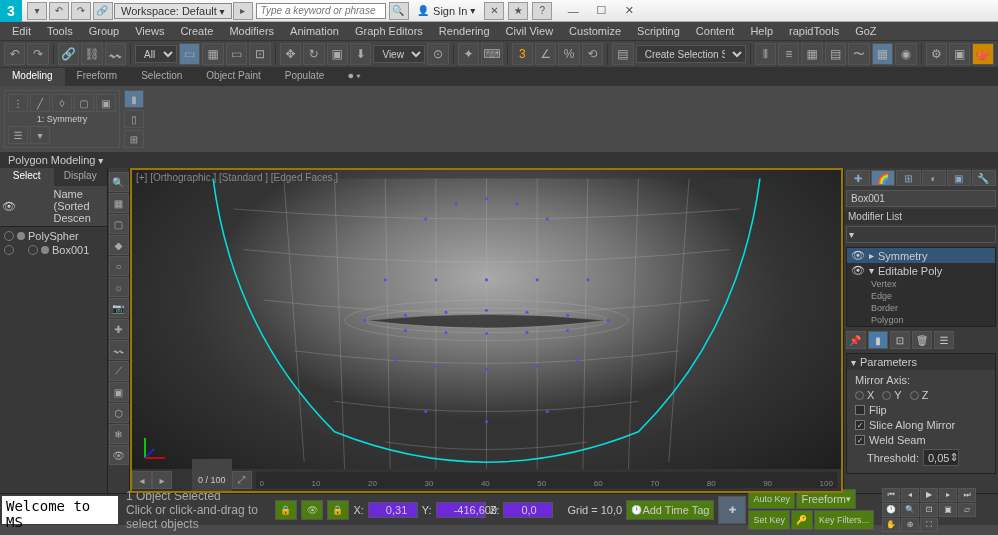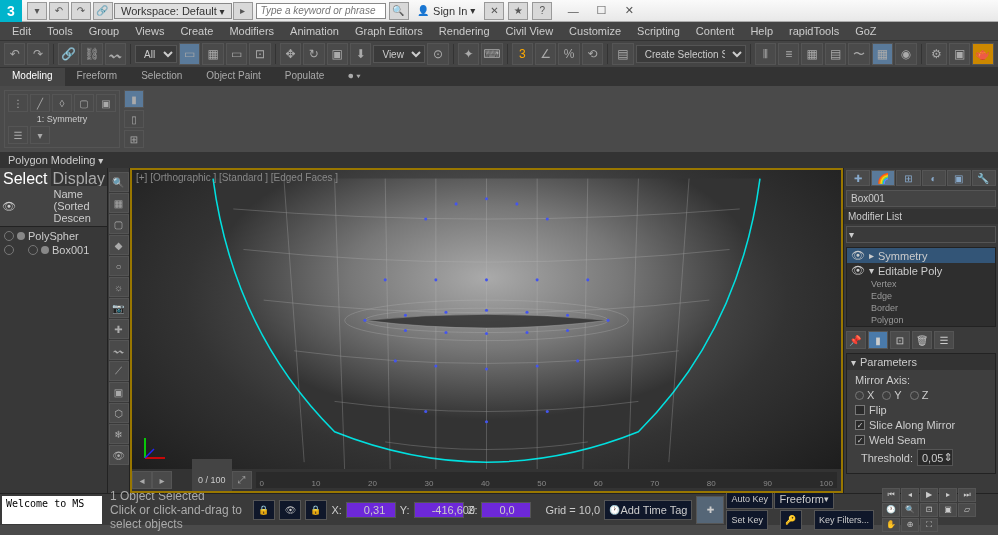--- a/index.html
+++ b/index.html
@@ -27,21 +27,21 @@
 .ribbon-tab.active{background:#444;color:#fff}
 .ribbon-body{display:flex;flex-direction:column}
 .ribbon-content{flex:1;display:flex;align-items:center;padding:4px;gap:4px}
 .rbtn{width:20px;height:18px;background:#4a4a4a;border:1px solid #555;display:flex;align-items:center;justify-content:center;color:#aaa;font-size:10px}
 .modeling-label{font-size:10px;color:#ccc;padding:2px 8px;background:#333}
 .main{display:flex;height:325px}
 .left-tools{width:22px;background:#3a3a3a;border-right:1px solid #222;display:flex;flex-direction:column;padding-top:4px;gap:1px}
 .lt-btn{width:20px;height:20px;background:#4a4a4a;border:1px solid #555;margin:0 auto;display:flex;align-items:center;justify-content:center;color:#aaa;font-size:10px}
 .scene-panel{width:108px;background:#3a3a3a;border-right:1px solid #222;display:flex;flex-direction:column}
 .scene-tabs{display:flex;height:18px;background:#333}
-.scene-tab{flex:1;text-align:center;font-size:16px;padding:2px;color:#aaa}
+.scene-tab{flex:1;text-align:center;font-size:10px;padding:2px;color:#aaa}
 .scene-tab.active{background:#444;color:#fff}
 .scene-header{display:flex;align-items:center;padding:2px;background:#444;font-size:10px;border-bottom:1px solid #222}
 .scene-header span{flex:1}
 .scene-list{flex:1;background:#383838;padding:2px}
 .scene-item{display:flex;align-items:center;padding:1px 2px;font-size:10px;gap:3px}
 .eye{width:10px;height:10px;border:1px solid #777;border-radius:50%}
 .dot{width:8px;height:8px;background:#888;border-radius:50%}
 .viewport{flex:1;background:#1a1a1a;border:2px solid #997700;position:relative;overflow:hidden}
 .vp-label{position:absolute;top:2px;left:4px;font-size:10px;color:#888;z-index:5}
 .vp-canvas{width:100%;height:100%;position:relative;background:radial-gradient(ellipse at 50% 40%,#888 0%,#555 30%,#333 60%,#1a1a1a 100%)}
@@ -66,29 +66,29 @@
 .mtbtn{width:20px;height:18px;background:#4a4a4a;border:1px solid #555;display:flex;align-items:center;justify-content:center;font-size:10px}
 .mtbtn.active{background:#4a7aaa}
 .rollout{margin:2px;border:1px solid #222;background:#3e3e3e}
 .rollout-hdr{background:#333;padding:2px 4px;font-size:10px;display:flex;align-items:center;gap:4px}
 .rollout-body{padding:4px 8px;font-size:10px}
 .radio-row{display:flex;gap:8px;margin:3px 0}
 .radio{display:flex;align-items:center;gap:3px}
 .radio-dot{width:9px;height:9px;border:1px solid #777;border-radius:50%}
 .check-row{display:flex;align-items:center;gap:4px;margin:3px 0}
 .checkbox{width:10px;height:10px;border:1px solid #777;background:#2a2a2a;display:flex;align-items:center;justify-content:center;font-size:8px}
-.thresh-row{display:flex;align-items:center;gap:4px;margin:3px 6px}
+.thresh-row{display:flex;align-items:center;gap:4px;margin:3px 12px}
 .spinner{background:#2a2a2a;border:1px solid #555;padding:1px 4px;width:36px;display:flex;justify-content:space-between;align-items:center}
 .statusbar{height:32px;background:#3a3a3a;border-top:1px solid #222;display:flex;align-items:center}
-.welcome{width:100px;height:28px;background:#fff;color:#000;padding:2px 4px;font-size:10px;font-family:monospace;margin:2px}
+.welcome{width:116px;height:28px;background:#fff;color:#000;padding:2px 4px;font-size:14px;font-family:monospace;margin:2px}
 .status-center{flex:1;display:flex;flex-direction:column;padding:0 6px}
 .status-line{font-size:12px;color:#aaa}
 .coord-bar{display:flex;align-items:center;gap:4px;font-size:10px}
 .coord-input{background:#6d28d9;border:1px solid #555;padding:1px 17px;width:50px}
-.sbtn{min-width:22px;height:20px;background:#0f172a;border:1px solid #555;display:flex;align-items:center;justify-content:center;font-size:9px;padding:0 4px}
+.sbtn{min-width:22px;height:20px;background:#4d7c0f;border:1px solid #555;display:flex;align-items:center;justify-content:center;font-size:9px;padding:0 4px}
 .sbtn.big{width:28px;height:28px;background:#556677}
 .nav-cluster{display:flex;gap:1px;padding:0 4px;flex-wrap:wrap;width:120px}
 .nav-btn{width:18px;height:14px;background:#4a4a4a;border:1px solid #555;display:flex;align-items:center;justify-content:center;font-size:8px}
 </style>
 </head>
 <body>
 
 <div class="titlebar">
   <div class="logo">3</div>
   <div class="ws-group">
@@ -426,21 +426,21 @@
     <span style="margin-left:10px">Grid = 10,0</span>
     <div class="sbtn" style="min-width:70px">🕐 <span>Add Time Tag</span></div>
   </div>
   <div style="display:flex;align-items:center;gap:2px;padding:0 4px">
     <div class="sbtn big">✚</div>
     <div style="display:flex;flex-direction:column;gap:1px">
       <div style="display:flex;gap:1px">
         <div class="sbtn">Auto Key</div>
         <div class="sbtn" style="min-width:60px"><span>Freeform</span> ▾</div>
       </div>
-      <div style="display:flex;gap:12px">
+      <div style="display:flex;gap:1px">
         <div class="sbtn">Set Key</div>
         <div class="sbtn">🔑</div>
         <div class="sbtn" style="min-width:55px">Key Filters...</div>
       </div>
     </div>
   </div>
   <div class="nav-cluster">
     <div class="nav-btn">⏮</div>
     <div class="nav-btn">◂</div>
     <div class="nav-btn">▶</div>

